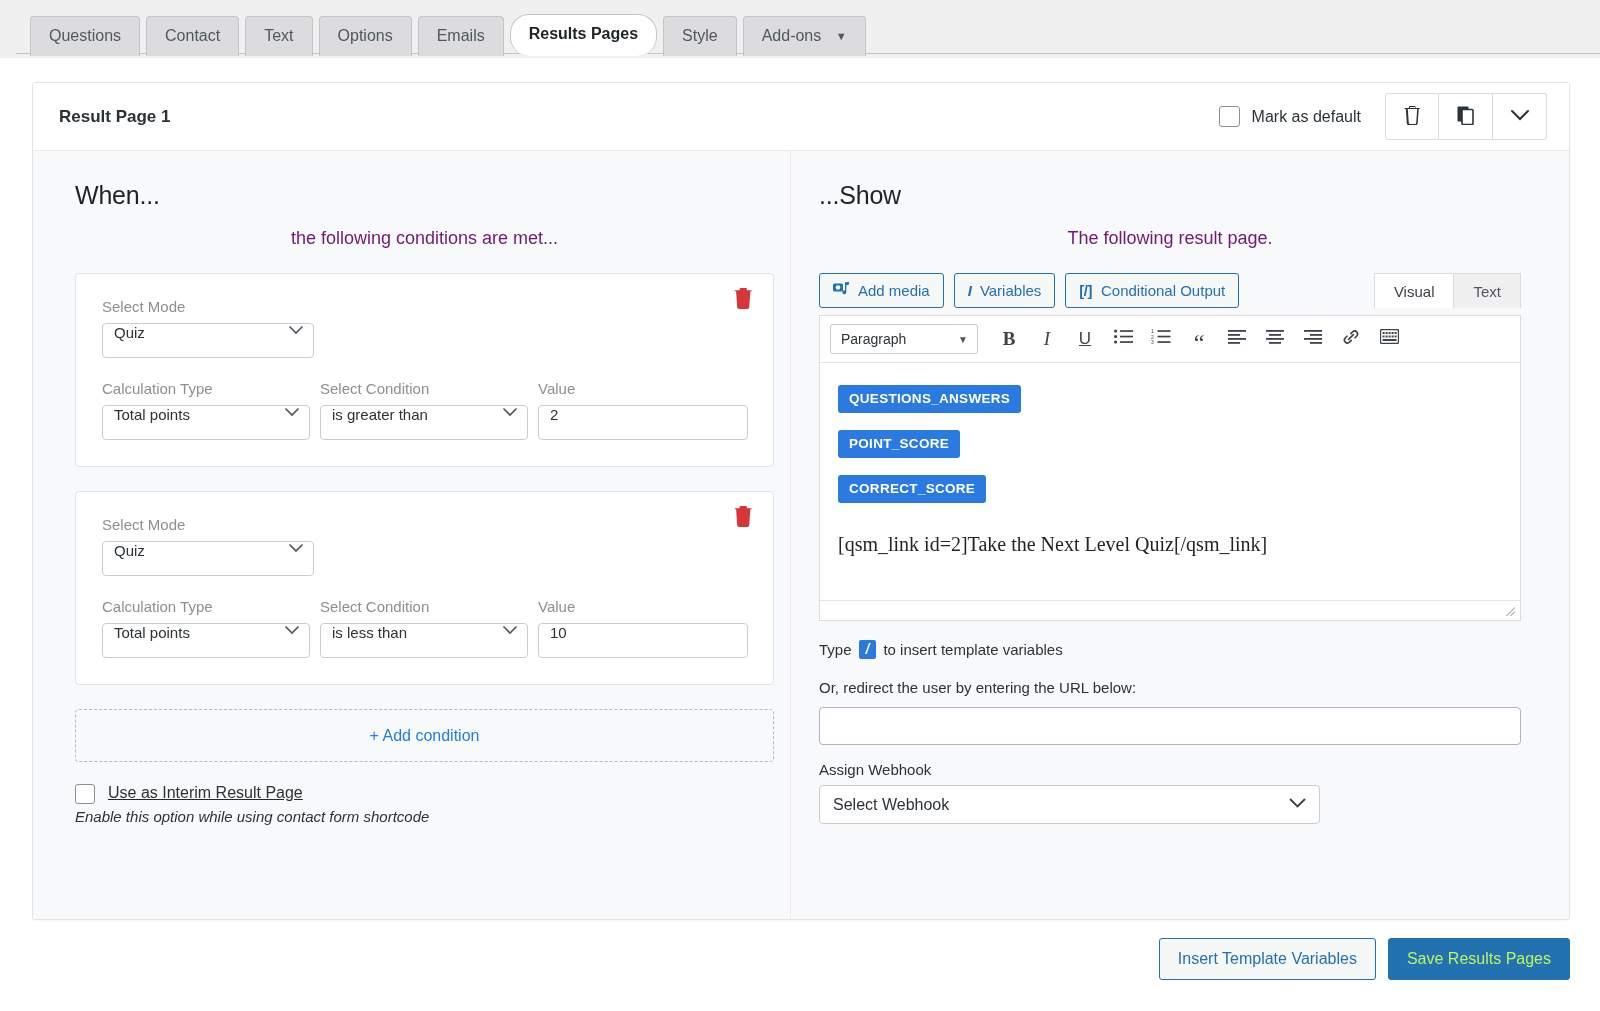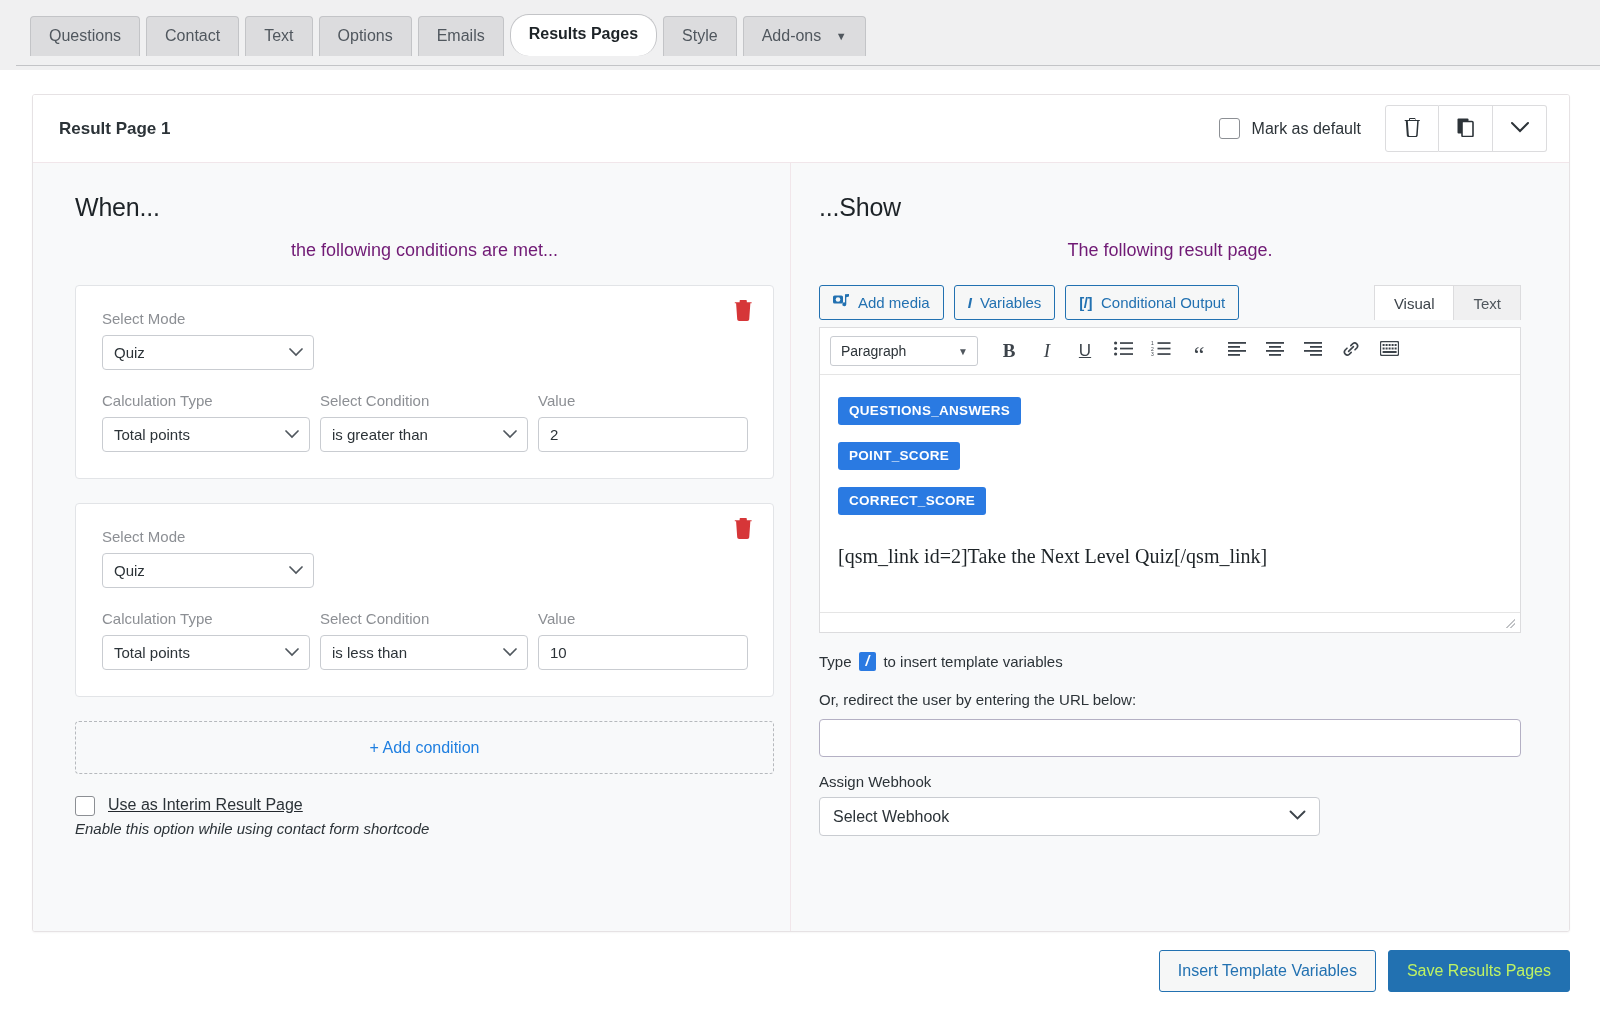--- a/index.html
+++ b/index.html
@@ -9,21 +9,21 @@
     background:#ffffff;
     font-family:"Liberation Sans", sans-serif;
     font-size:15px;
     color:#23282d;
     overflow:hidden;
   }
 
   
   .tabstrip{
     position:relative;
-    height:70px;
+    height:58px;
     background:#f0f0f1;
     padding:14px 12px 0 30px;
   }
   .tabstrip:after{
     content:"";
     position:absolute; left:16px; right:0; bottom:4px;
     height:1px; background:#c3c4c7;
   }
   .tabs{ display:flex; align-items:flex-end; gap:6px; position:relative; z-index:2;}
   .tab{
@@ -128,21 +128,21 @@
   .col{ display:flex; flex-direction:column; }
   .sel, .txt{
     height:35px;
     border:1px solid #c9ccd1;
     border-radius:4px;
     background:#fff;
     font-size:15px;
     color:#2c3338;
     padding:0 11px;
     font-family:"Liberation Sans", sans-serif;
-    display:flex; align-items:center;
+    display:flex; align-items:flex-start;
     position:relative;
     cursor:pointer;
   }
   .sel .chev{ position:absolute; right:10px; color:#50575e; font-size:12px;}
   .w-mode{ width:212px; }
   .w-calc{ width:208px; }
   .w-cond{ width:208px; }
   .w-val{  width:210px; }
   .mb22{ margin-bottom:22px; }
 

